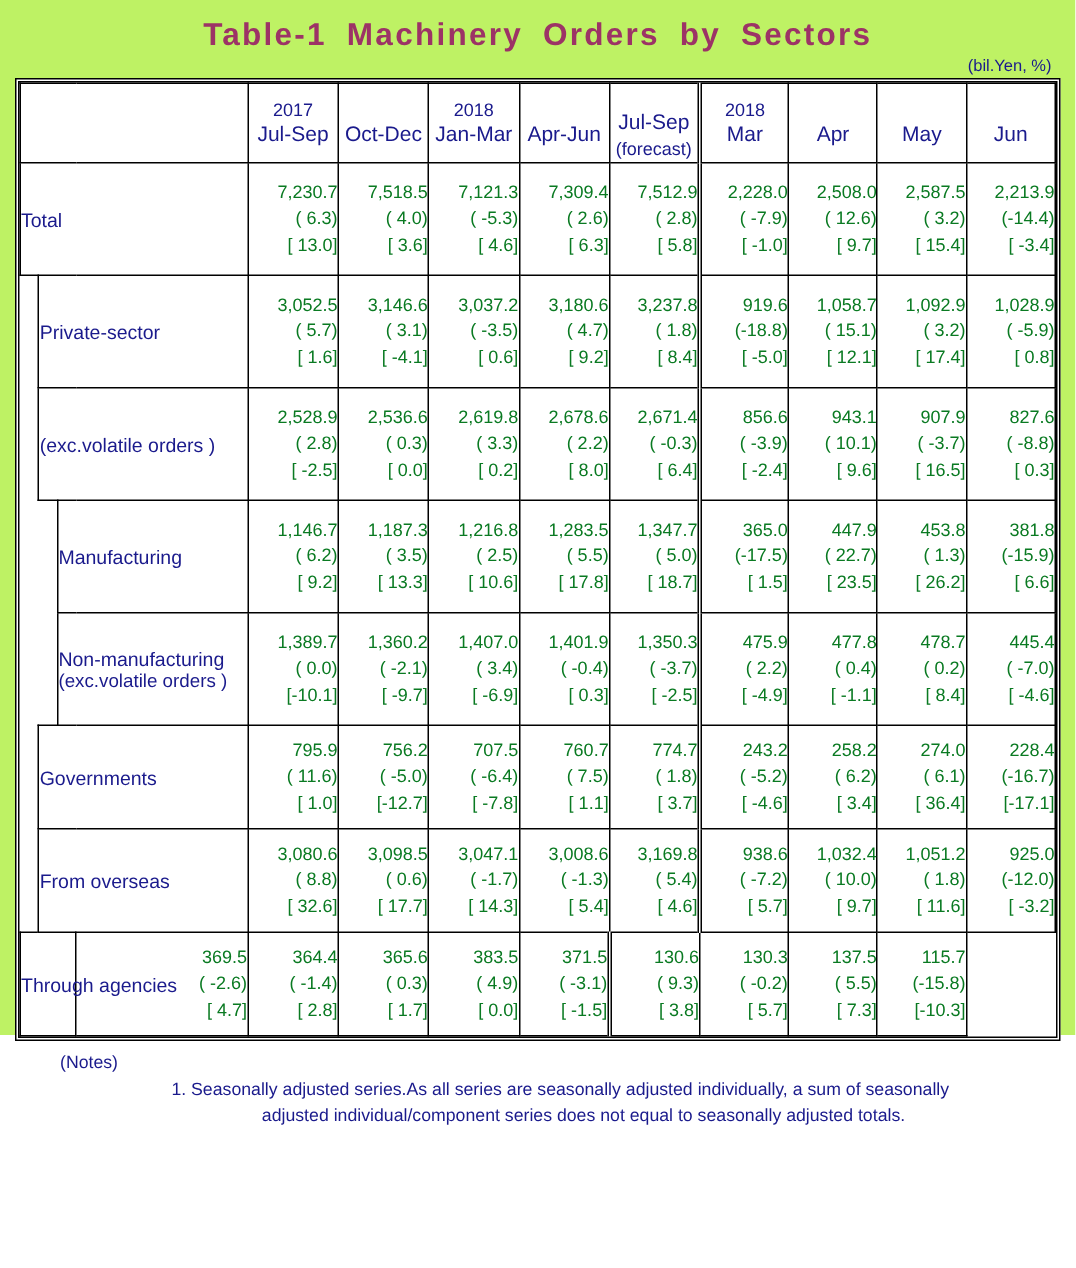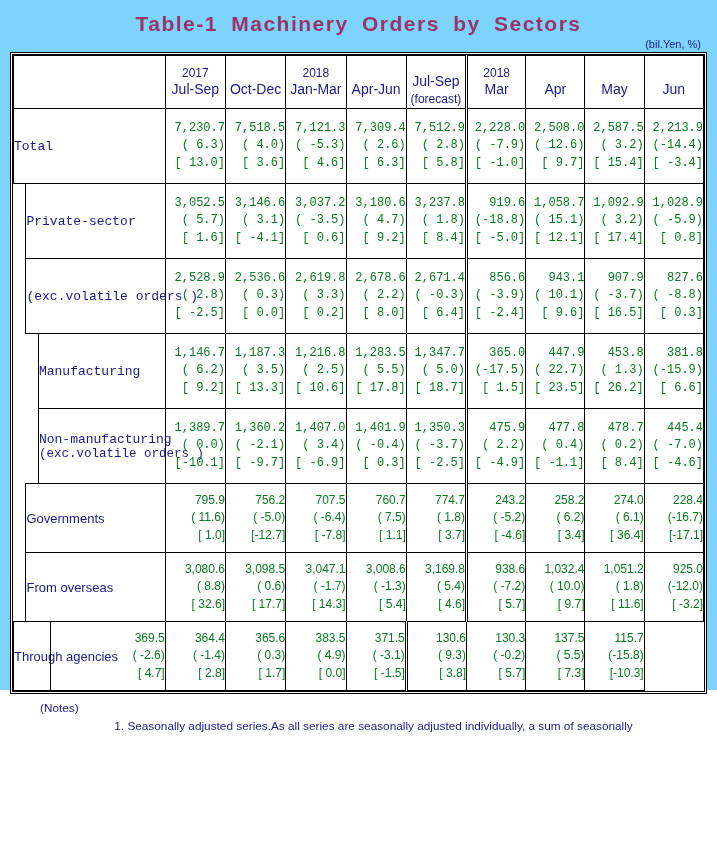--- a/index.html
+++ b/index.html
@@ -11,21 +11,21 @@
     width: 717px;
     height: 845px;
     font-family: "Liberation Sans", sans-serif;
     overflow: hidden;
     position: relative;
   }
   .page {
     position: relative;
     width: 717px;
     height: 690px;
-    background: #7dd3fc;
+    background: #bef264;
   }
 
   
   .title {
     text-align: center;
     font-size: 21px;
     font-weight: bold;
     color: #9c3366;
     letter-spacing: 1.5px;
     padding-top: 12px;
@@ -104,21 +104,21 @@
     font-size: 12px;
     padding: 5px 7px 5px 2px;
     line-height: 1.42;
     white-space: nowrap;
     font-family: "Liberation Sans", sans-serif;
   }
   .num .v { display: block; }
   .num .p { display: block; }
   .num .b { display: block; }
 
-  .row-tall td { height: 74px; font-family: Liberation Mono, monospace; }
+  .row-tall td { height: 74px; }
   .row-tall2 td { height: 68px; }
 
   
   .notes {
     margin: 6px 0 0 8px;
     color: #1a1a8c;
     font-size: 11.8px;
     line-height: 1.45;
   }
   .notes .nhead { margin-bottom: 1px; margin-left: 32px; }
@@ -626,17 +626,18 @@
     </tbody>
       </table>
   </div>
 
   <div class="notes">
     <div class="nhead">(Notes)</div>
     <ol>
       <li>
         <span>1.</span>
         <span>Seasonally adjusted series.As all series are seasonally adjusted individually, a sum of seasonally</span>
+        <span class="cont">adjusted individual/component series does not equal to seasonally adjusted totals.</span>
       </li>
     </ol>
   </div>
 
 </div>
 
 </body></html>

